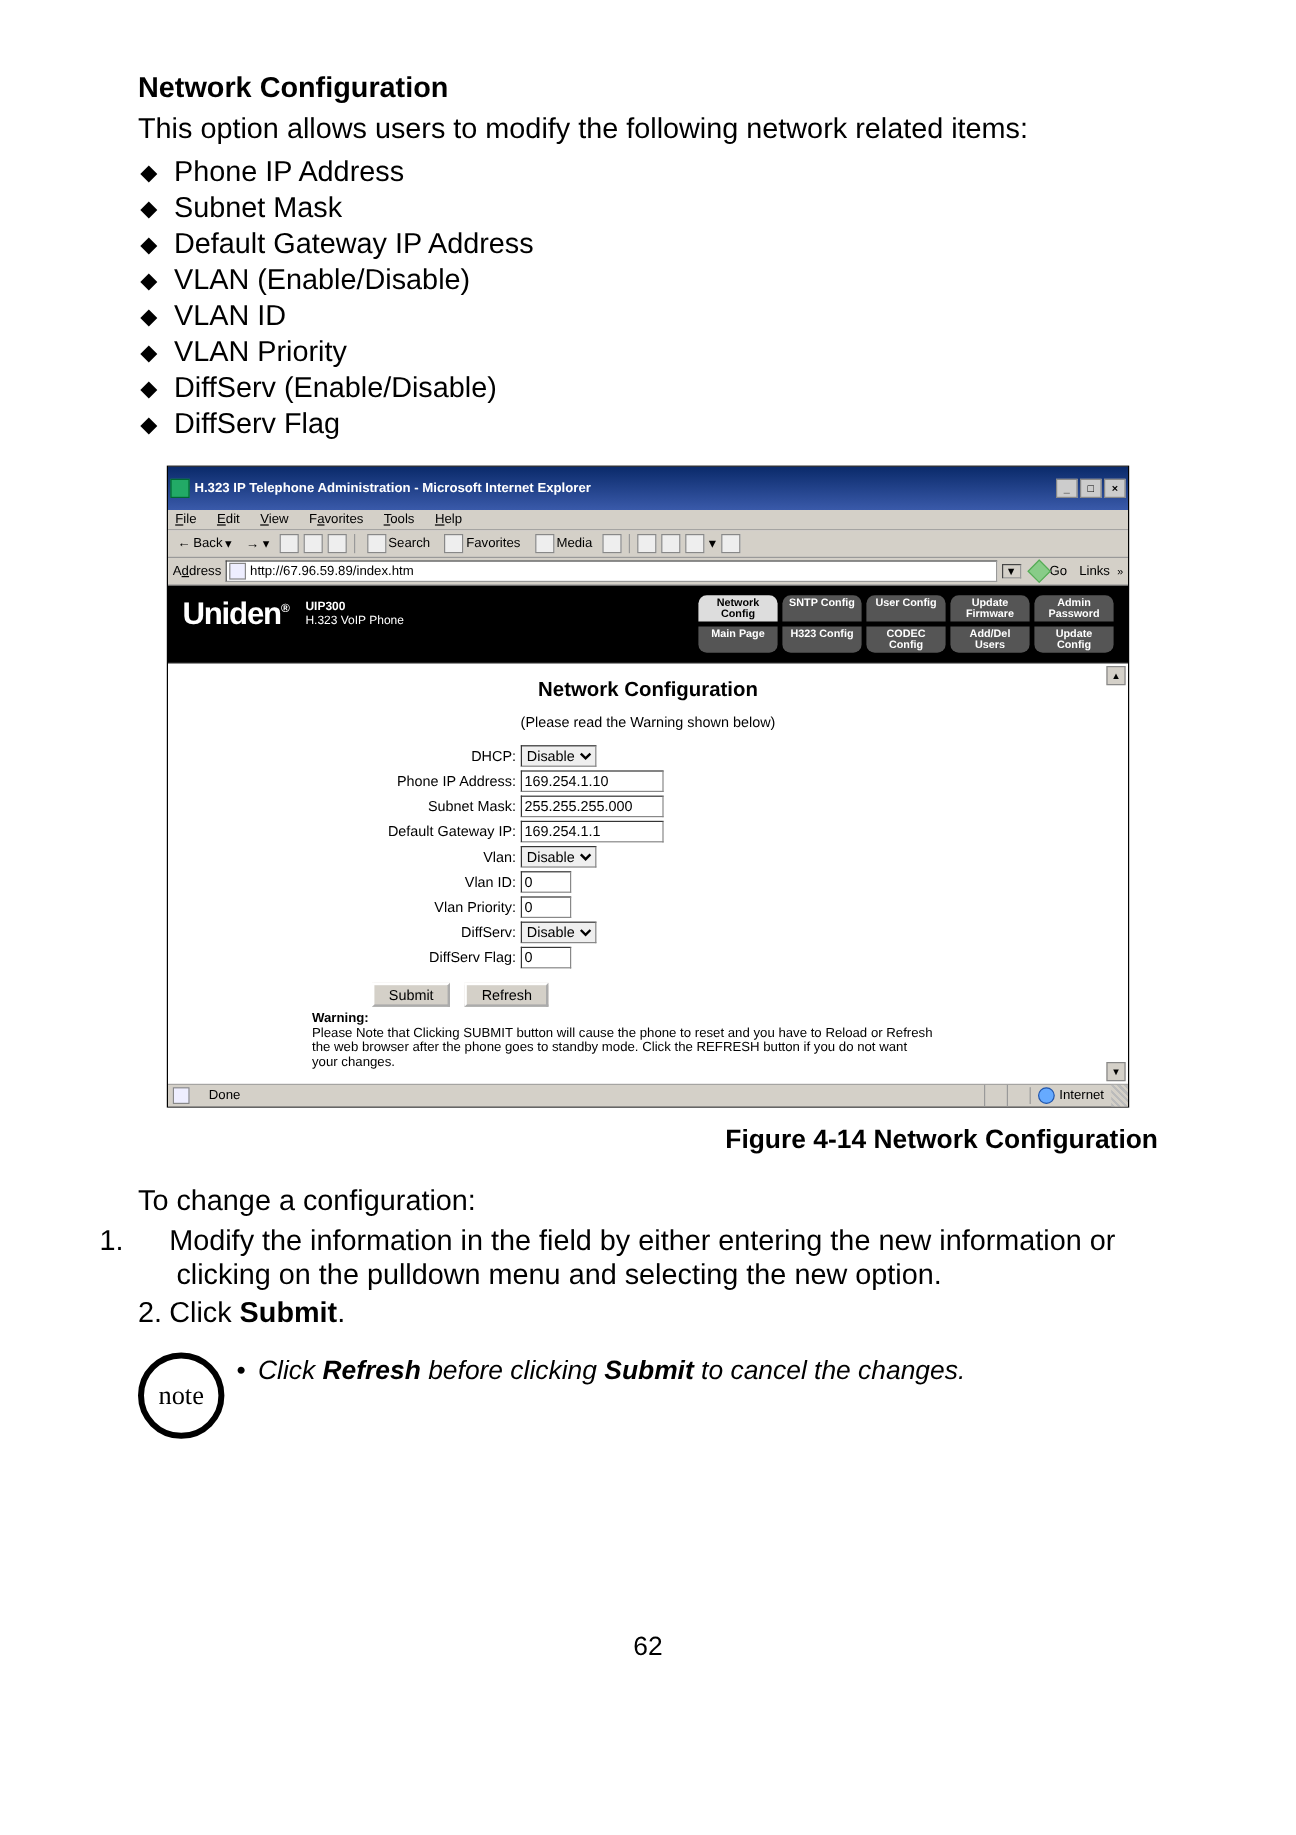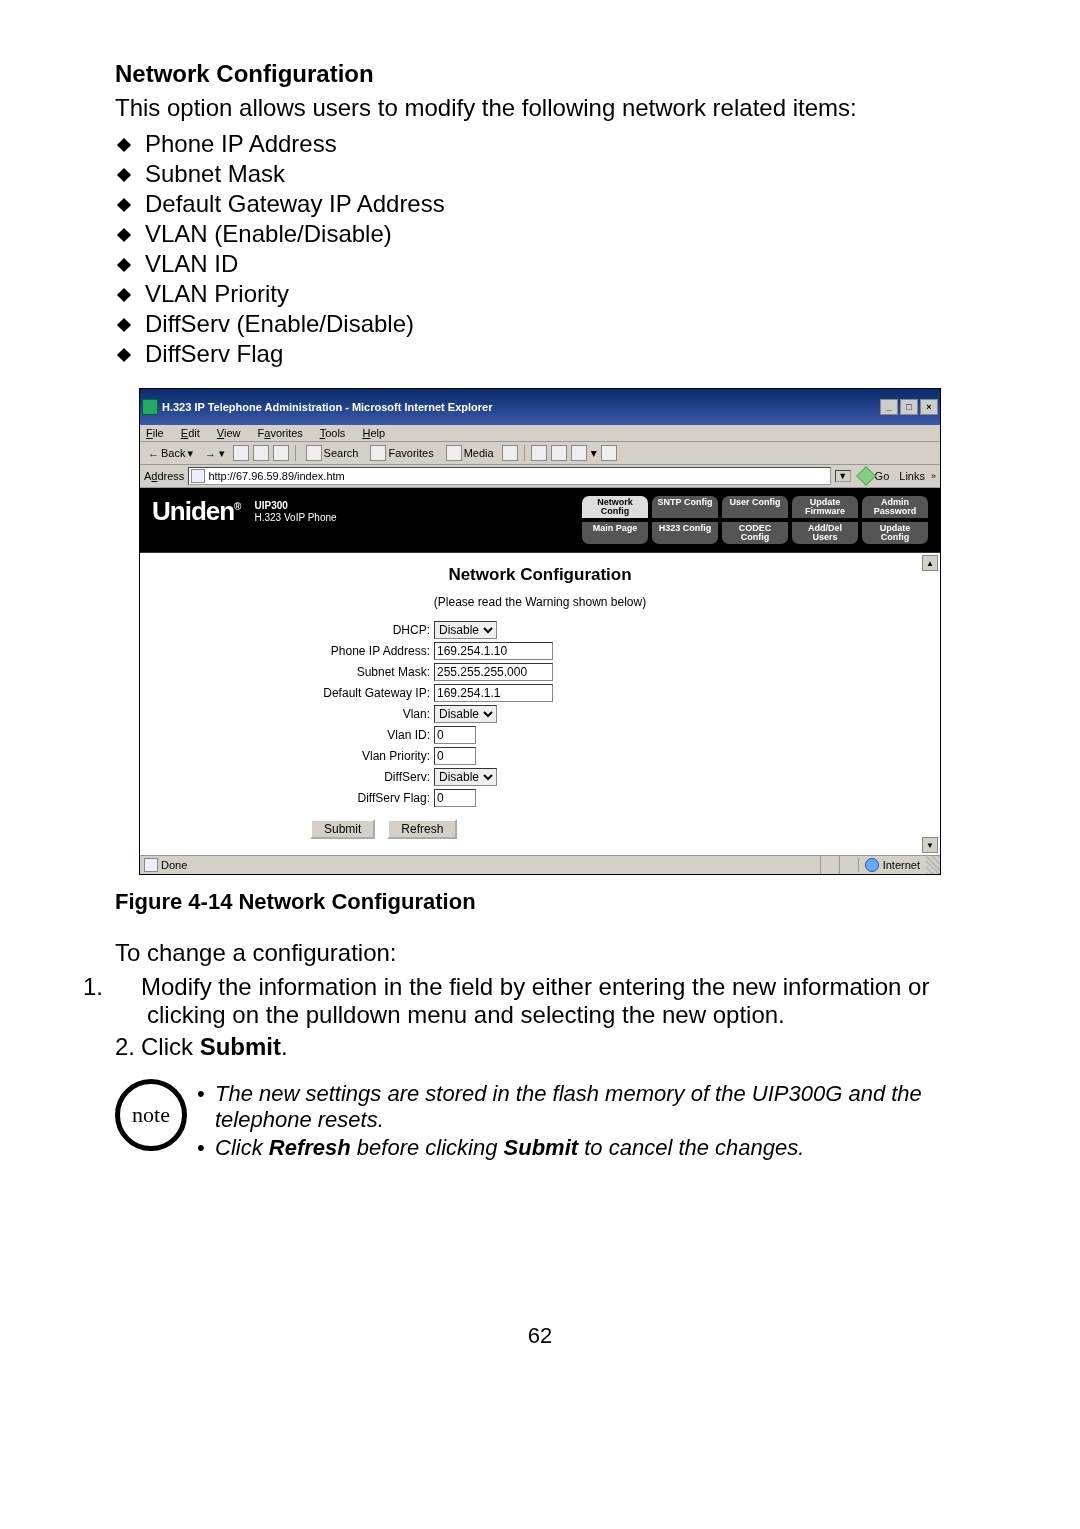--- a/index.html
+++ b/index.html
@@ -106,27 +106,27 @@
   .fieldrow { display:flex; align-items:center; margin:3px 0; font-size:12px;}
   .fieldrow .flabel { width:120px; text-align:right; margin-right:4px;}
   .fieldrow input[type=text] { border:1px inset #888; font-size:12px; padding:0 2px; height:16px;}
   .fieldrow select { border:1px inset #888; font-size:12px; height:18px;}
   .fields-wrap { margin-left:150px; }
   .btnrow { margin:12px 0 4px 0; display:flex; gap:12px;}
   .btnrow button { font-size:12px; padding:1px 12px; background:#d4d0c8; border:2px outset #fff;}
   .warnblock { font-size:11px; margin-top:4px; margin-left:100px; max-width:520px;}
   .warnblock .wtitle { font-weight:bold;}
   .statusbar { background:#d4d0c8; border-top:1px solid #999; display:flex; font-size:11px; height:18px; align-items:center;}
-  .statusbar .sleft { flex:1; padding:0 4px; display:flex;align-items:center;gap:3px;}
+  .statusbar .sleft { flex:1; padding:0 4px; display:flex;align-items:center;gap:16px;}
   .statusbar .pgicon2 { width:12px;height:12px;border:1px solid #888;background:#eef;}
   .statusbar .sright { padding:0 6px; border-left:1px solid #999; display:flex; align-items:center; gap:4px;}
   .statusbar .sspacer { width:18px; border-left:1px solid #999; height:100%;}
   .statusbar .neticon{width:12px;height:12px;border-radius:50%;background:#6af;border:1px solid #25a;}
   .statusbar .grip { width:14px; height:100%; background:repeating-linear-gradient(45deg,#bbb,#bbb 2px,#d4d0c8 2px,#d4d0c8 4px);}
-  .figcaption { text-align:left; font-weight:bold; font-size:22px; margin:6px 0 24px 0;}
+  .figcaption { text-align:right; font-weight:bold; font-size:22px; margin:6px 0 24px 0;}
   .para { font-size:24px; margin:6px 0;}
   .numlist { font-size:24px; margin:4px 0;}
   .numlist .num { display:inline-block; width:26px;}
   .numlist.indent { padding-left:32px; text-indent:-32px;}
   .noteblock { display:flex; align-items:flex-start; margin-top:18px;}
   .note-icon {
     width:62px;height:62px;border:5px solid #000;border-radius:50%;
     display:flex;align-items:center;justify-content:center;
     font-family:"Times New Roman",serif;font-size:22px;margin-right:10px;flex-shrink:0;
   }
@@ -276,20 +276,24 @@
           </div>
         <div class="fieldrow">
             <span class="flabel">DiffServ Flag:</span>
           <input type="text" size="3" value="0" style="">
           </div>
         <div class="btnrow">
           <button>Submit</button>
           <button>Refresh</button>
         </div>
       </div>
+      <div class="warnblock">
+        <div class="wtitle">Warning:</div>
+        <div>Please Note that Clicking SUBMIT button will cause the phone to reset and you have to Reload or Refresh the web browser after the phone goes to standby mode. Click the REFRESH button if you do not want your changes.</div>
+      </div>
     </div>
     <div class="statusbar">
       <div class="sleft">
           <span class="pgicon2"></span>
           <span>Done</span>
         </div>
       <div class="sspacer"></div>
         <div class="sspacer"></div>
       <div class="sright">
           <span class="neticon"></span>
@@ -305,19 +309,18 @@
   <div class="numlist indent">
     <span class="num">1.</span><span>Modify the information in the field by either entering the new information or clicking on the pulldown menu and selecting the new option.</span>
   </div>
   <div class="numlist">
     <span class="num">2.</span><span>Click </span><b>Submit</b><span>.</span>
   </div>
 
   <div class="noteblock">
     <div class="note-icon">note</div>
     <ul class="note-list">
-      <li><span>The new settings are stored in the flash memory of the UIP300G and the telephone resets.</span></li>
       <li><span>Click </span><b>Refresh</b><span> before clicking </span><b>Submit</b><span> to cancel the changes.</span></li>
     </ul>
   </div>
 
   <div class="pagenum">62</div>
 </div>
 
 </body></html>

